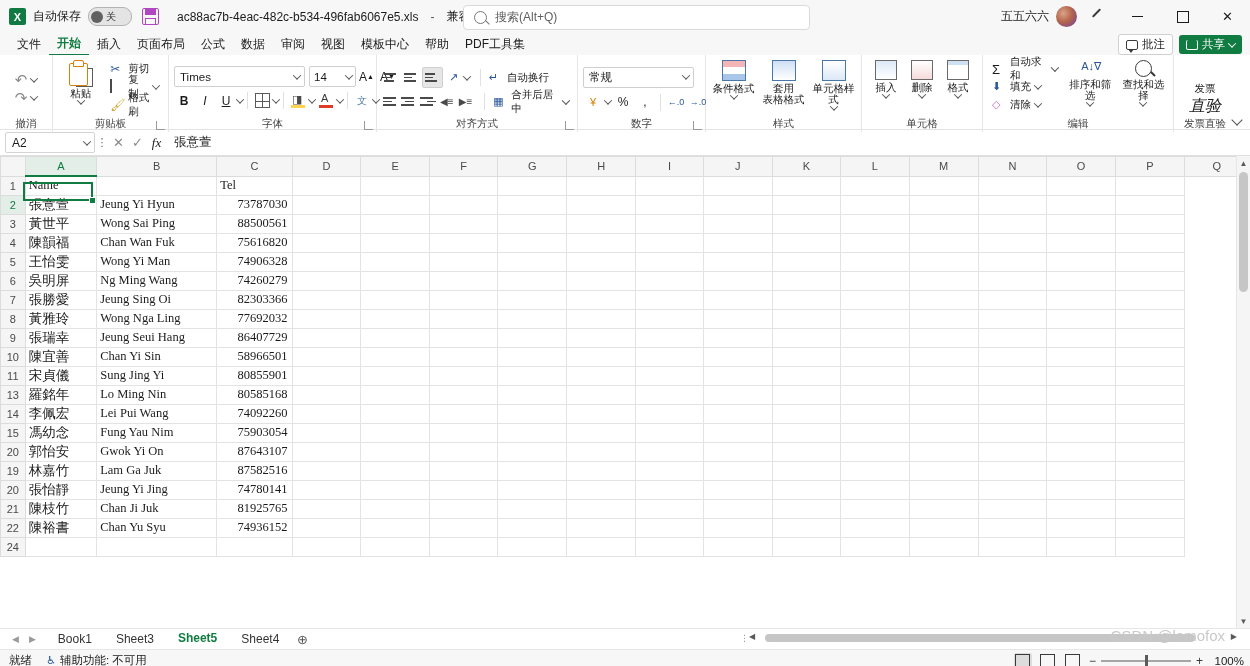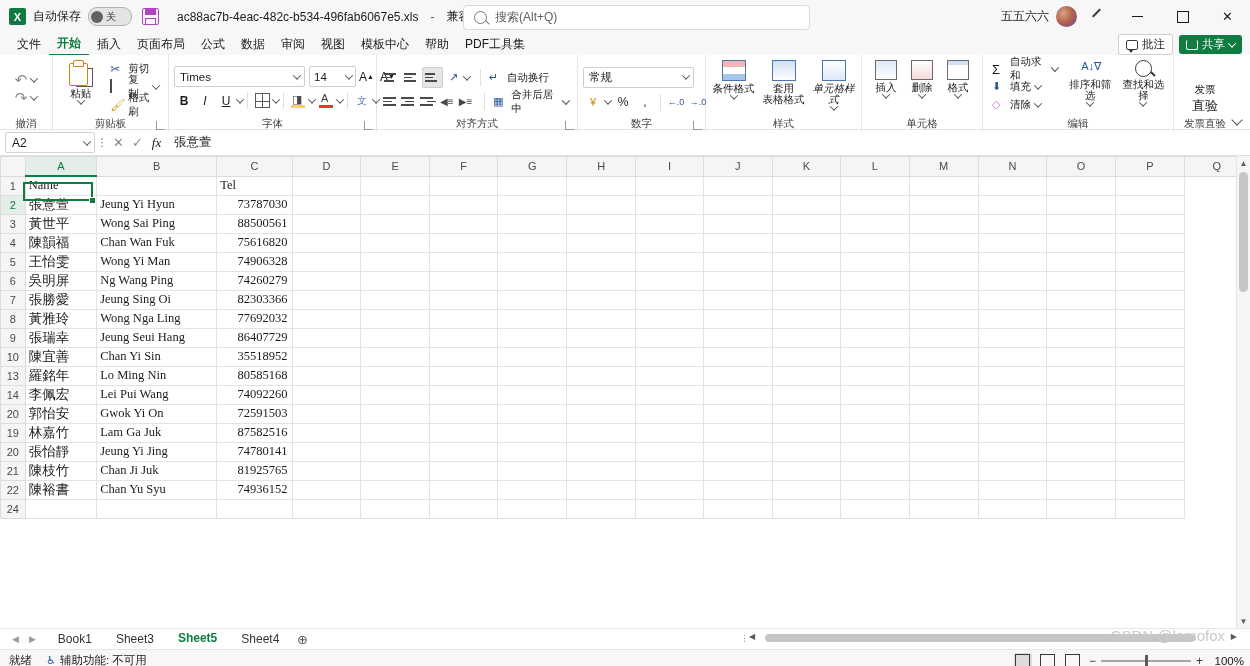--- a/index.html
+++ b/index.html
@@ -450,21 +450,21 @@
       <div class="bigbtn" style="width:48px;">
         <span class="stgrid" style="background:linear-gradient(#f3b5b5 33%,#ffffff 33% 66%,#a8c6ea 66%);"></span>
         <span class="lbl">条件格式</span>
         <span class="dl-caret"></span>
       </div>
       <div class="bigbtn" style="width:48px;">
         <span class="stgrid" style="background:linear-gradient(#cfe0f3,#ffffff);"></span>
         <span class="lbl">套用</span>
         <span class="lbl" style="margin-top:0;">表格格式</span>
       </div>
-      <div class="bigbtn" style="width:48px;font-style:italic;">
+      <div class="bigbtn" style="width:48px;">
         <span class="stgrid" style="background:linear-gradient(#ffffff,#dce9f7);"></span>
         <span class="lbl">单元格样式</span>
         <span class="dl-caret"></span>
       </div>
     </div>
     <div class="glabel">样式</div>
   </div>
 
   <div class="rgroup" style="width:110px;">
     <div class="gbody" style="gap:2px;">
@@ -516,21 +516,21 @@
         <span class="lbl">查找和选择</span>
         <span class="dl-caret"></span>
       </div>
     </div>
     <div class="glabel">编辑</div>
   </div>
 
   <div class="rgroup" style="width:52px;border-right:none;">
     <div class="gbody vcol" style="padding-top:14px;align-items:center;">
       <span class="lbl" style="font-size:10.5px;text-align:center;">发票</span>
-      <span class="lbl" style="font-size:13px;text-align:left;">直验</span>
+      <span class="lbl" style="font-size:16px;text-align:left;font-style:italic;">直验</span>
     </div>
     <div class="glabel">发票直验</div>
   </div>
 
   <div class="ribbon-collapse"></div>
 </div>
 
 <div class="fbar">
   <div class="namebox">
     <span>A2</span>
@@ -661,21 +661,21 @@
           <td class="cell" style="width:70px;"></td>
           <td class="cell" style="width:70px;"></td>
           <td class="cell" style="width:70px;"></td>
           <td class="cell" style="width:70px;"></td>
           <td class="cell" style="width:70px;"></td>
           <td class="cell" style="width:70px;"></td>
         </tr>
         <tr>
           <td class="rowh">6</td>
           <td class="cell cjk" style="width:68px;">吳明屏</td>
-          <td class="cell" style="width:117px;">Ng Wang Ping</td>
+          <td class="cell" style="width:117px;">Ng Ming Wang</td>
           <td class="cell num" style="width:70px;">74260279</td>
           <td class="cell" style="width:70px;"></td>
           <td class="cell" style="width:70px;"></td>
           <td class="cell" style="width:70px;"></td>
           <td class="cell" style="width:70px;"></td>
           <td class="cell" style="width:70px;"></td>
           <td class="cell" style="width:70px;"></td>
           <td class="cell" style="width:70px;"></td>
           <td class="cell" style="width:70px;"></td>
           <td class="cell" style="width:70px;"></td>
@@ -738,21 +738,40 @@
           <td class="cell" style="width:70px;"></td>
           <td class="cell" style="width:70px;"></td>
           <td class="cell" style="width:70px;"></td>
           <td class="cell" style="width:70px;"></td>
           <td class="cell" style="width:70px;"></td>
         </tr>
         <tr>
           <td class="rowh">10</td>
           <td class="cell cjk" style="width:68px;">陳宜善</td>
           <td class="cell" style="width:117px;">Chan Yi Sin</td>
-          <td class="cell num" style="width:70px;">35518952</td>
+          <td class="cell num" style="width:70px;">58966501</td>
+          <td class="cell" style="width:70px;"></td>
+          <td class="cell" style="width:70px;"></td>
+          <td class="cell" style="width:70px;"></td>
+          <td class="cell" style="width:70px;"></td>
+          <td class="cell" style="width:70px;"></td>
+          <td class="cell" style="width:70px;"></td>
+          <td class="cell" style="width:70px;"></td>
+          <td class="cell" style="width:70px;"></td>
+          <td class="cell" style="width:70px;"></td>
+          <td class="cell" style="width:70px;"></td>
+          <td class="cell" style="width:70px;"></td>
+          <td class="cell" style="width:70px;"></td>
+          <td class="cell" style="width:70px;"></td>
+        </tr>
+        <tr>
+          <td class="rowh">11</td>
+          <td class="cell cjk" style="width:68px;">宋貞儀</td>
+          <td class="cell" style="width:117px;">Sung Jing Yi</td>
+          <td class="cell num" style="width:70px;">80855901</td>
           <td class="cell" style="width:70px;"></td>
           <td class="cell" style="width:70px;"></td>
           <td class="cell" style="width:70px;"></td>
           <td class="cell" style="width:70px;"></td>
           <td class="cell" style="width:70px;"></td>
           <td class="cell" style="width:70px;"></td>
           <td class="cell" style="width:70px;"></td>
           <td class="cell" style="width:70px;"></td>
           <td class="cell" style="width:70px;"></td>
           <td class="cell" style="width:70px;"></td>
@@ -792,24 +811,43 @@
           <td class="cell" style="width:70px;"></td>
           <td class="cell" style="width:70px;"></td>
           <td class="cell" style="width:70px;"></td>
           <td class="cell" style="width:70px;"></td>
           <td class="cell" style="width:70px;"></td>
           <td class="cell" style="width:70px;"></td>
           <td class="cell" style="width:70px;"></td>
           <td class="cell" style="width:70px;"></td>
         </tr>
         <tr>
+          <td class="rowh">15</td>
+          <td class="cell cjk" style="width:68px;">馮幼念</td>
+          <td class="cell" style="width:117px;">Fung Yau Nim</td>
+          <td class="cell num" style="width:70px;">75903054</td>
+          <td class="cell" style="width:70px;"></td>
+          <td class="cell" style="width:70px;"></td>
+          <td class="cell" style="width:70px;"></td>
+          <td class="cell" style="width:70px;"></td>
+          <td class="cell" style="width:70px;"></td>
+          <td class="cell" style="width:70px;"></td>
+          <td class="cell" style="width:70px;"></td>
+          <td class="cell" style="width:70px;"></td>
+          <td class="cell" style="width:70px;"></td>
+          <td class="cell" style="width:70px;"></td>
+          <td class="cell" style="width:70px;"></td>
+          <td class="cell" style="width:70px;"></td>
+          <td class="cell" style="width:70px;"></td>
+        </tr>
+        <tr>
           <td class="rowh">20</td>
           <td class="cell cjk" style="width:68px;">郭怡安</td>
           <td class="cell" style="width:117px;">Gwok Yi On</td>
-          <td class="cell num" style="width:70px;">72591503</td>
+          <td class="cell num" style="width:70px;">87643107</td>
           <td class="cell" style="width:70px;"></td>
           <td class="cell" style="width:70px;"></td>
           <td class="cell" style="width:70px;"></td>
           <td class="cell" style="width:70px;"></td>
           <td class="cell" style="width:70px;"></td>
           <td class="cell" style="width:70px;"></td>
           <td class="cell" style="width:70px;"></td>
           <td class="cell" style="width:70px;"></td>
           <td class="cell" style="width:70px;"></td>
           <td class="cell" style="width:70px;"></td>

